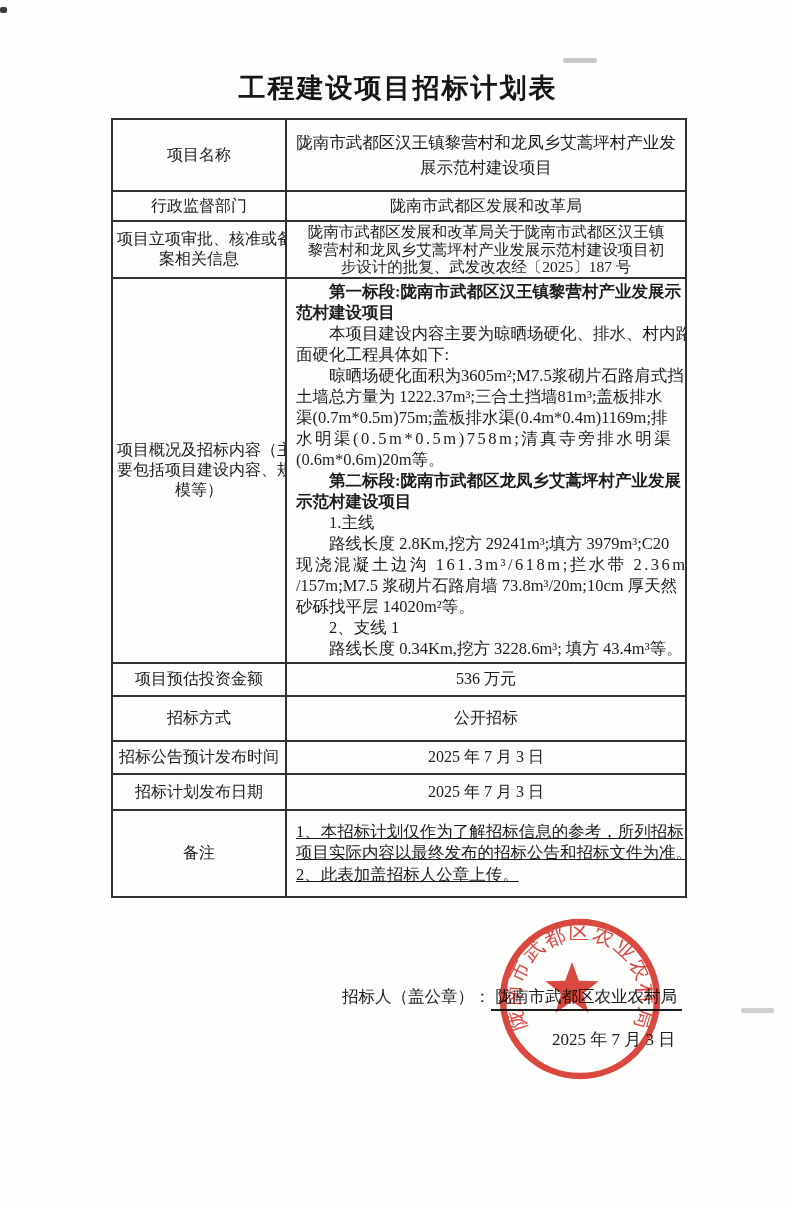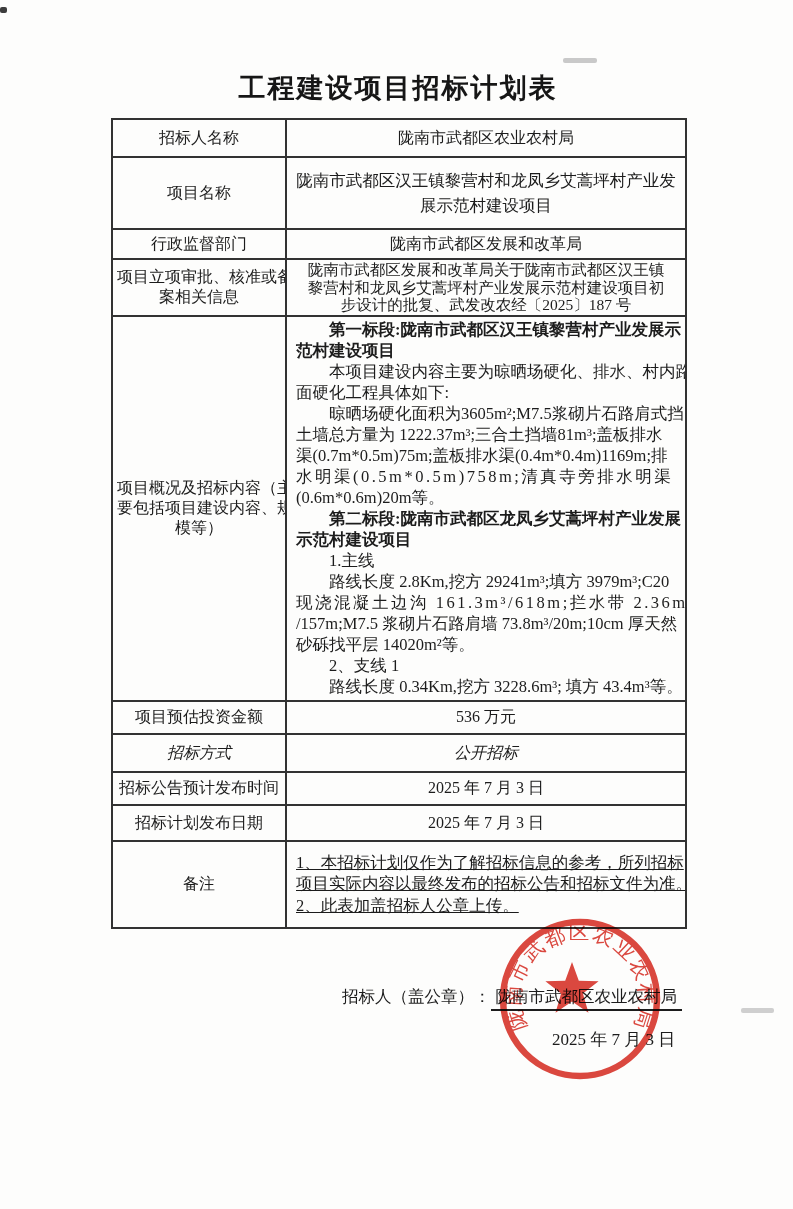--- a/index.html
+++ b/index.html
@@ -33,21 +33,21 @@
   tr.r2{height:72px;}
   tr.r2 td.val{line-height:25px;font-size:16.5px;}
   tr.r3{height:30px;}
   tr.r4{height:51px;}
   tr.r4 td.val{line-height:17.5px;font-size:15.5px;padding:1px 4px;border-radius:11px;}
   tr.r5{height:385px;}
   tr.r5 td.val{font-size:16.5px;line-height:21px;}
   tr.r6{height:32px;}
   tr.r7{height:33px;}
   tr.r8{height:34px;}
-  tr.r9{height:38px;font-style:italic;}
+  tr.r9{height:45px;}
   tr.r10{height:33px;}
   tr.r11{height:36px;}
   tr.r12{height:87px;}
   tr.r12 td.val{font-size:16.5px;line-height:21.5px;text-decoration:underline;}
   .tline{white-space:nowrap;}
   .tline.bold{font-weight:bold;}
   .tline.spread{letter-spacing:2.5px;}
   .signer{
     position:absolute;left:342px;top:986px;font-size:16.5px;
     white-space:nowrap;
@@ -74,28 +74,20 @@
 <div class="sheet">
 
   <div class="doc-title">工程建设项目招标计划表</div>
 
   <table class="main">
     <colgroup>
         <col style="width:174px">
         <col style="width:400px">
       </colgroup>
     <tbody>
-      <tr class="r1">
-        <td class="lab">
-            <div class="tline">招标人名称</div>
-          </td>
-        <td class="val c">
-            <div class="tline">陇南市武都区农业农村局</div>
-          </td>
-      </tr>
       <tr class="r2">
         <td class="lab">
             <div class="tline">项目名称</div>
           </td>
         <td class="val c">
             <div class="tline">陇南市武都区汉王镇黎营村和龙凤乡艾蒿坪村产业发</div>
             <div class="tline">展示范村建设项目</div>
           </td>
       </tr>
       <tr class="r3">

